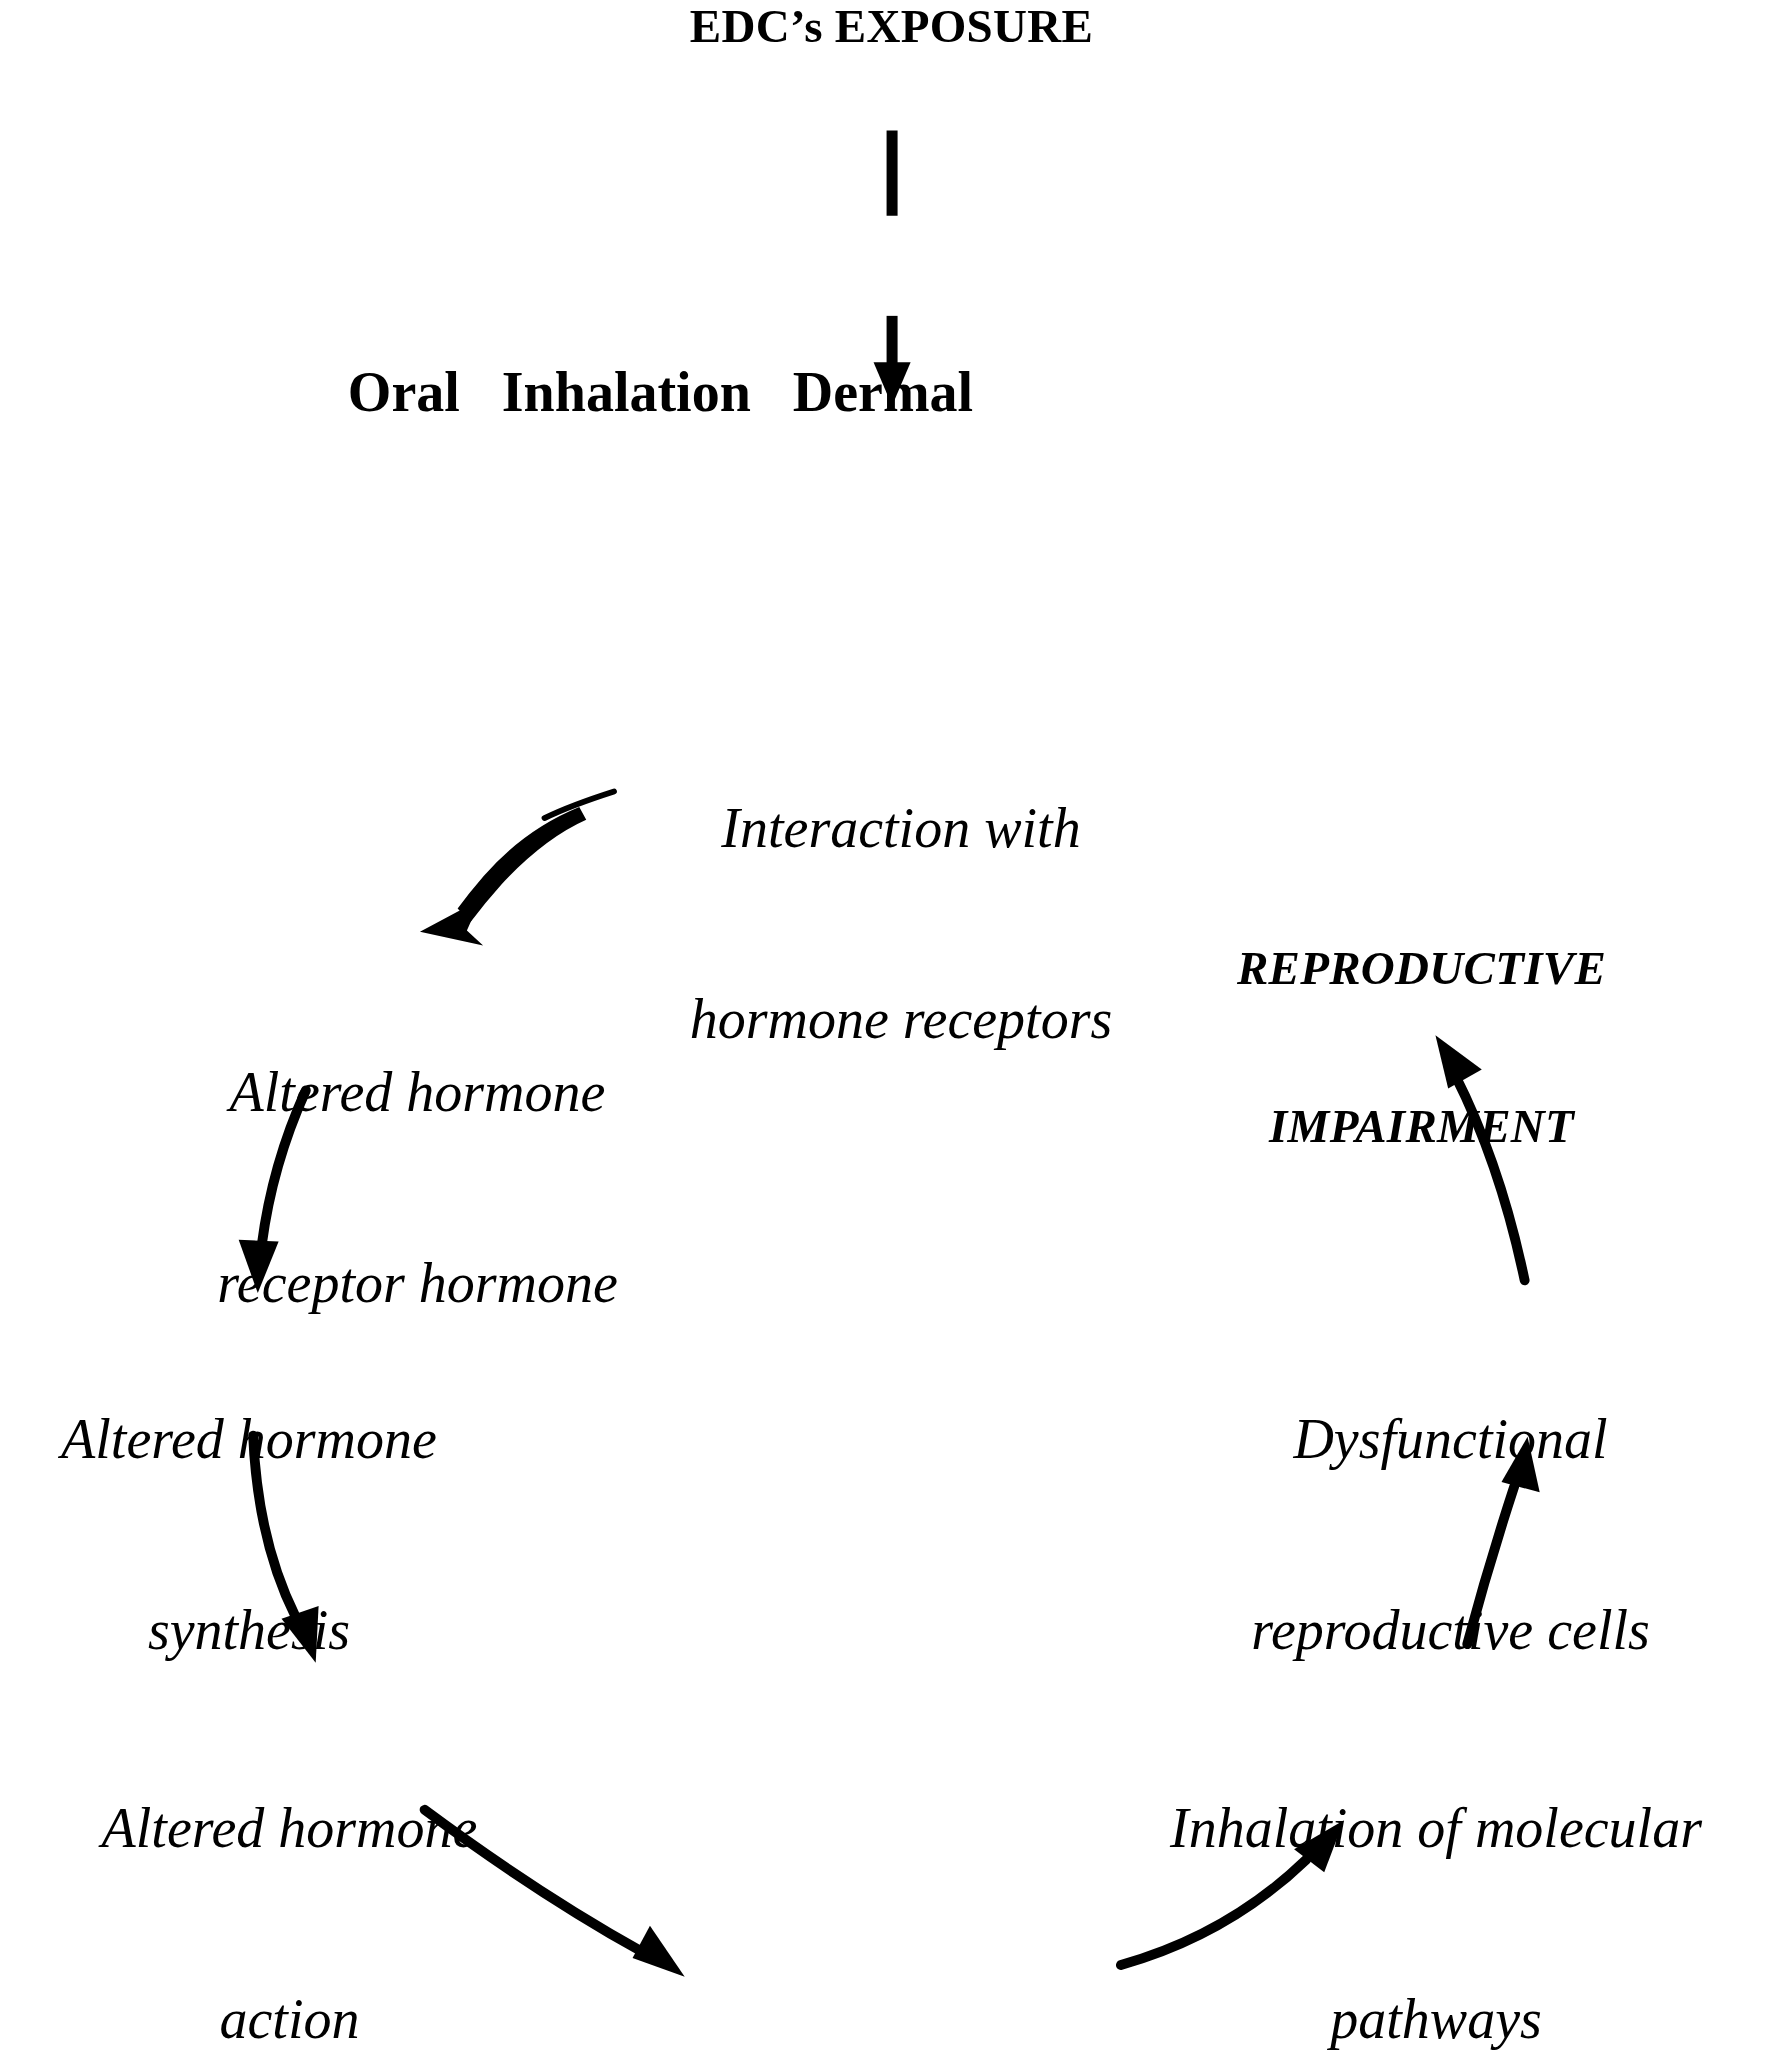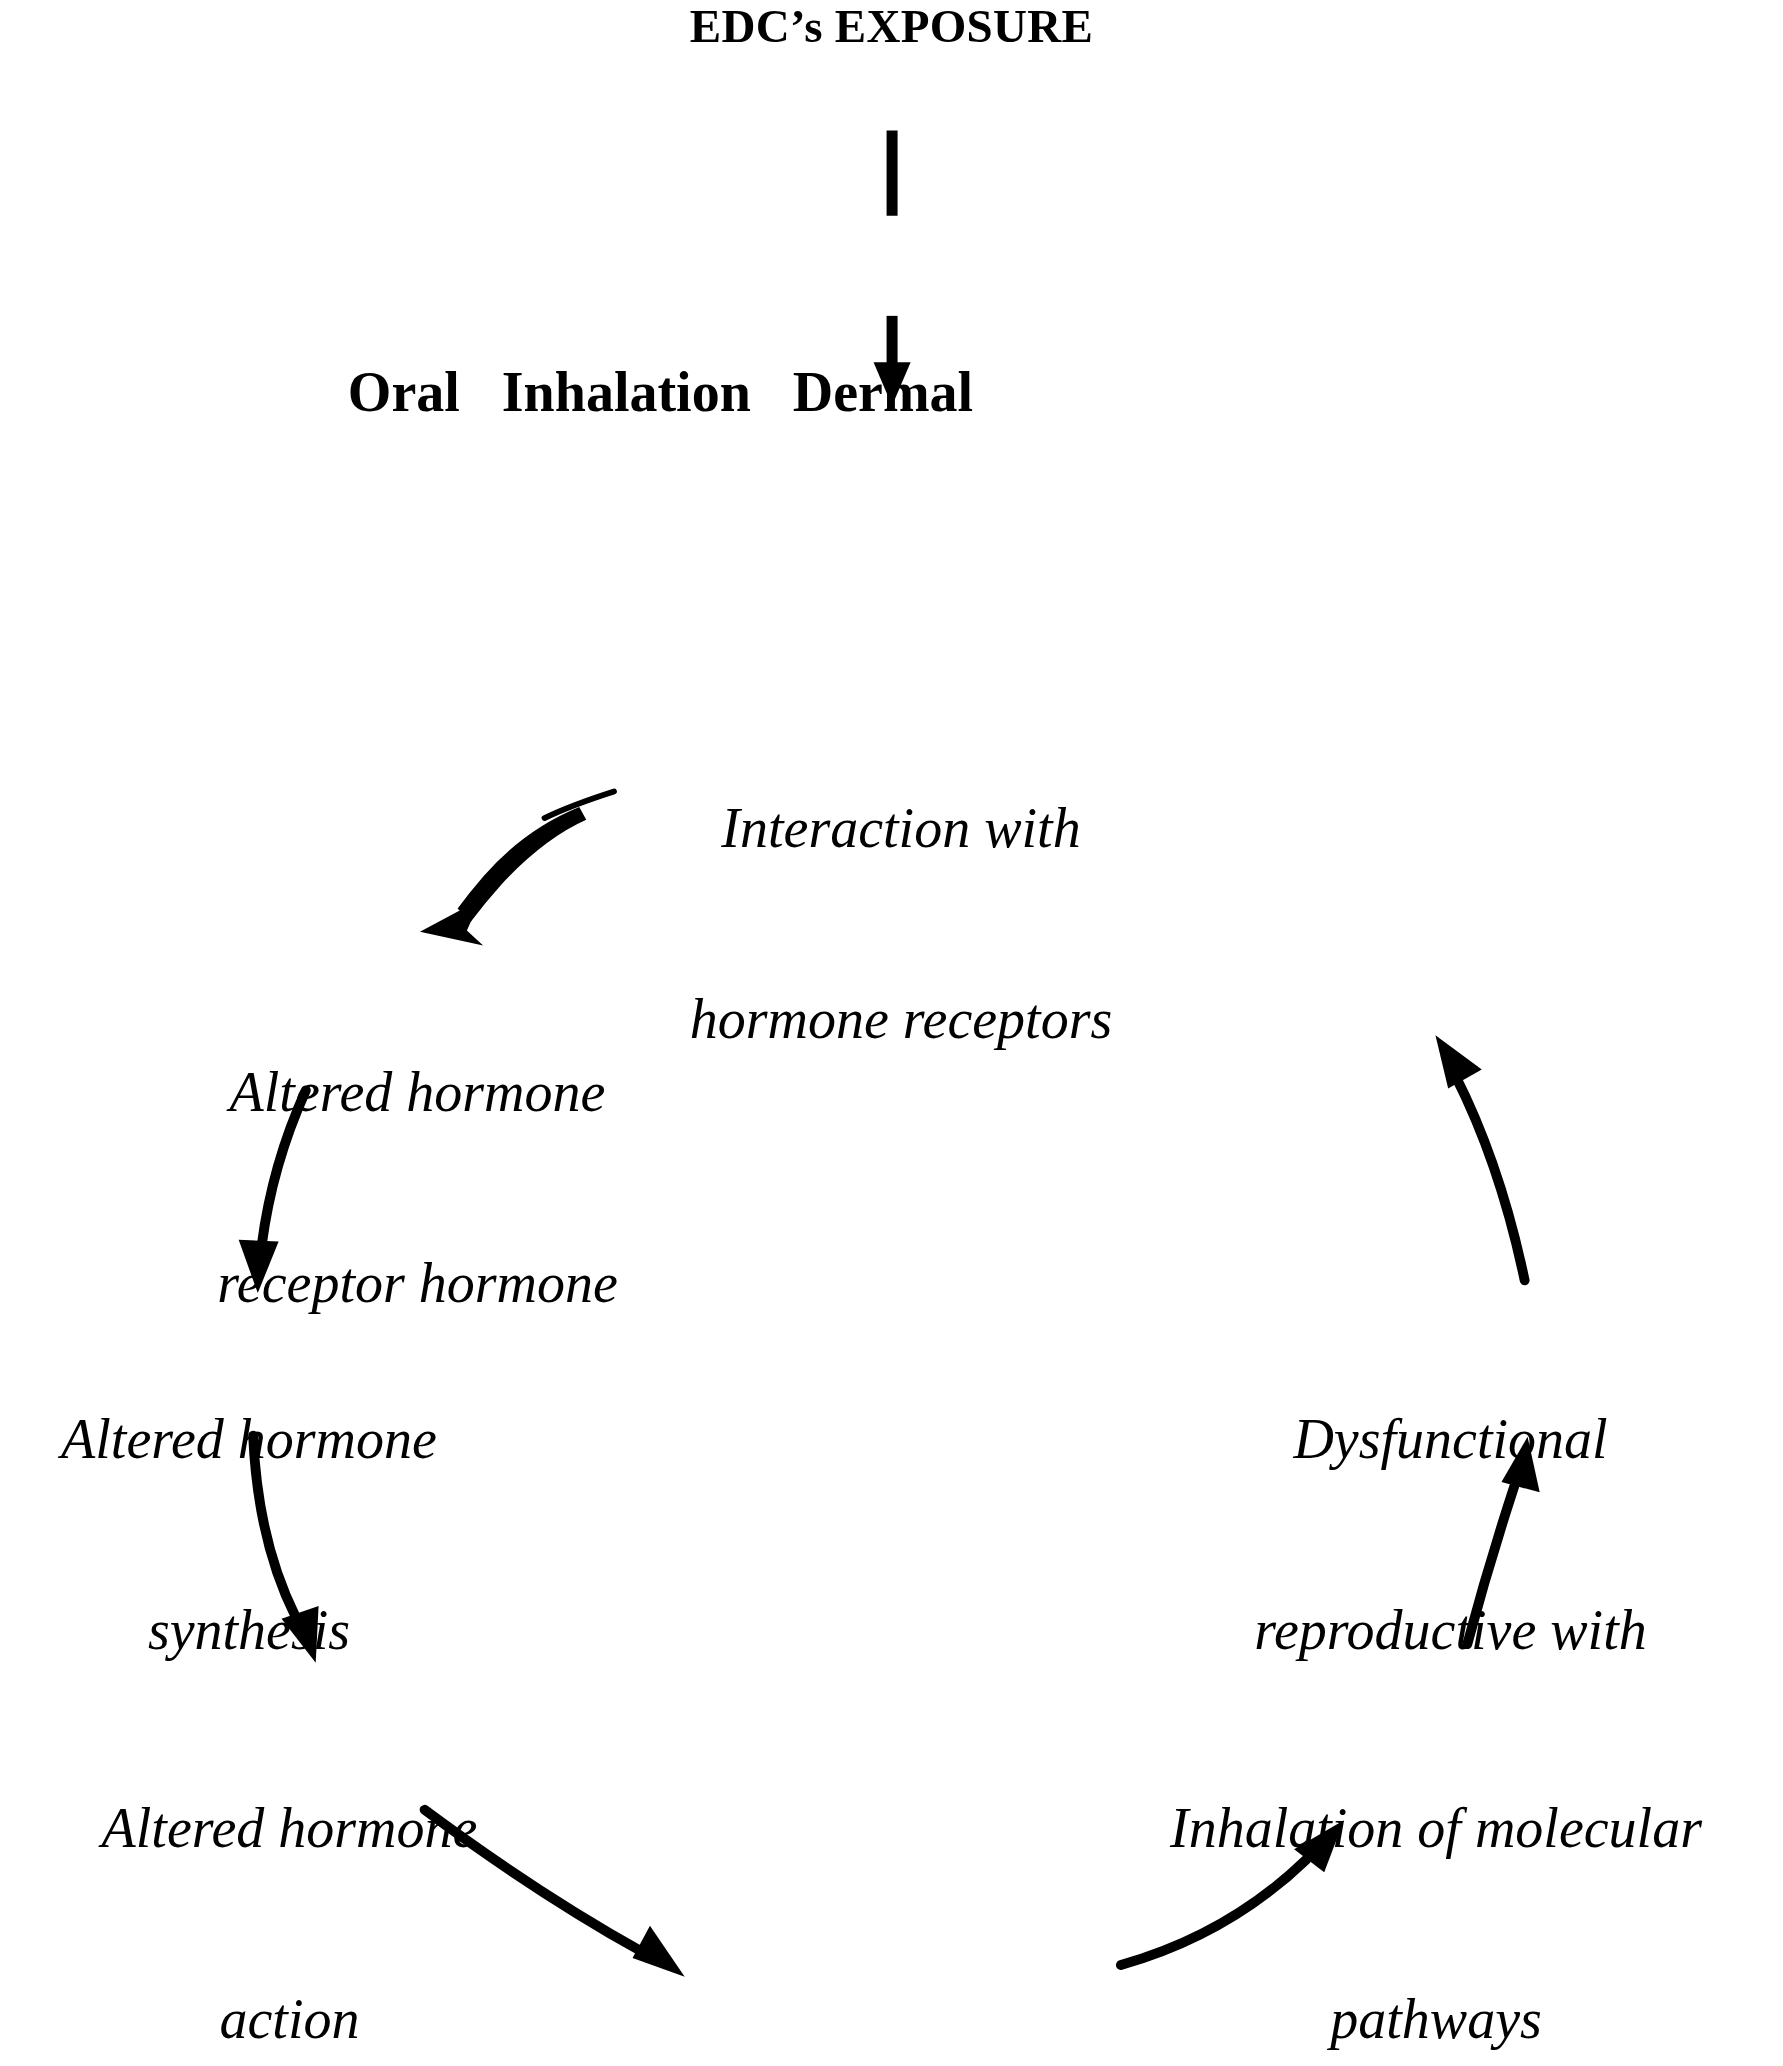--- a/index.html
+++ b/index.html
@@ -152,20 +152,24 @@
 
   <div class="node heading" id="title-exposure">EDC’s EXPOSURE</div>
 
   <div class="node routes" id="routes-row">Oral   Inhalation   Dermal</div>
 
   <div class="node plain" id="node-interaction">
     <span class="ln2">Interaction with</span>
     <span class="ln2">hormone receptors</span>
   </div>
 
+  <div class="node heading" id="title-impairment">
+    <span class="ln2">REPRODUCTIVE</span>
+    <span class="ln2">IMPAIRMENT</span>
+  </div>
 
   <div class="node plain" id="node-receptor-activity">
     <span class="ln2">Altered hormone</span>
     <span class="ln2">receptor hormone</span>
   </div>
 
   <div class="node plain" id="node-synthesis">
     <span class="ln2">Altered hormone</span>
     <span class="ln2">synthesis</span>
   </div>
@@ -180,17 +184,17 @@
     
   </div>
 
   <div class="node plain" id="node-pathways">
     <span class="ln2">Inhalation of molecular</span>
     <span class="ln2">pathways</span>
   </div>
 
   <div class="node plain" id="node-dysfunctional">
     <span class="ln2">Dysfunctional</span>
-    <span class="ln2">reproductive with</span>
+    <span class="ln2">reproductive cells</span>
   </div>
 
 </div>
 
 
 </body></html>

